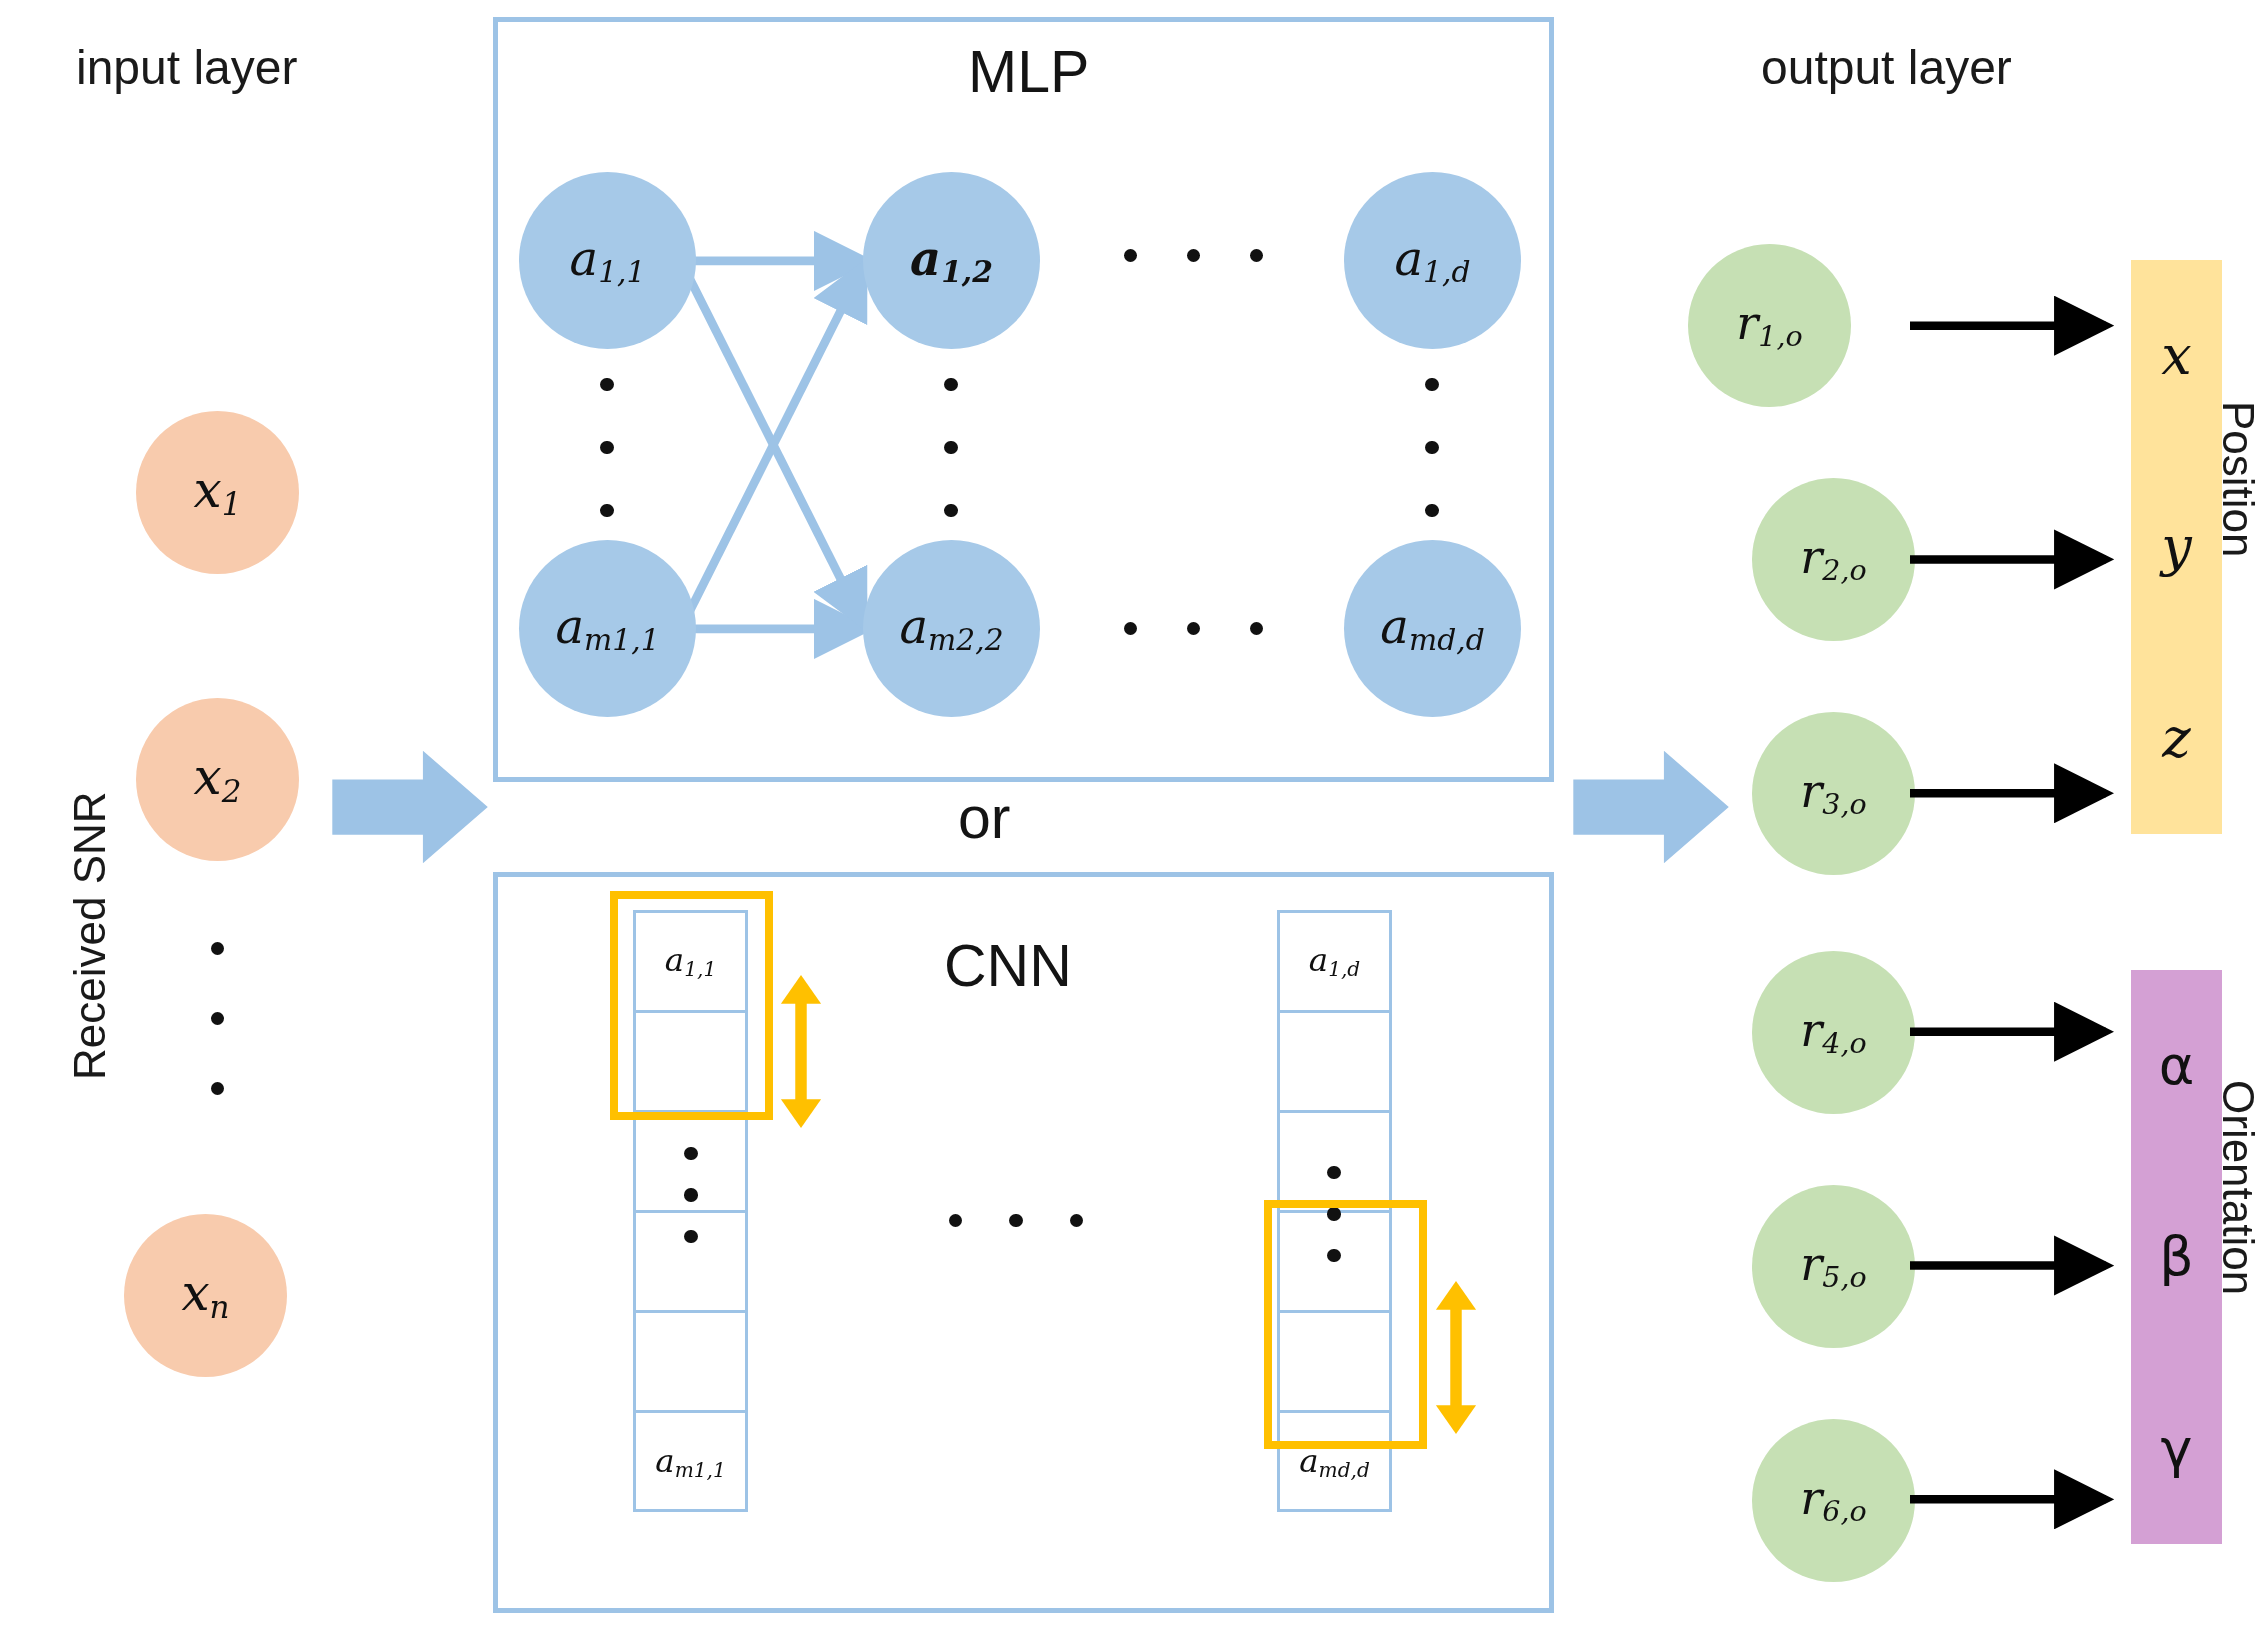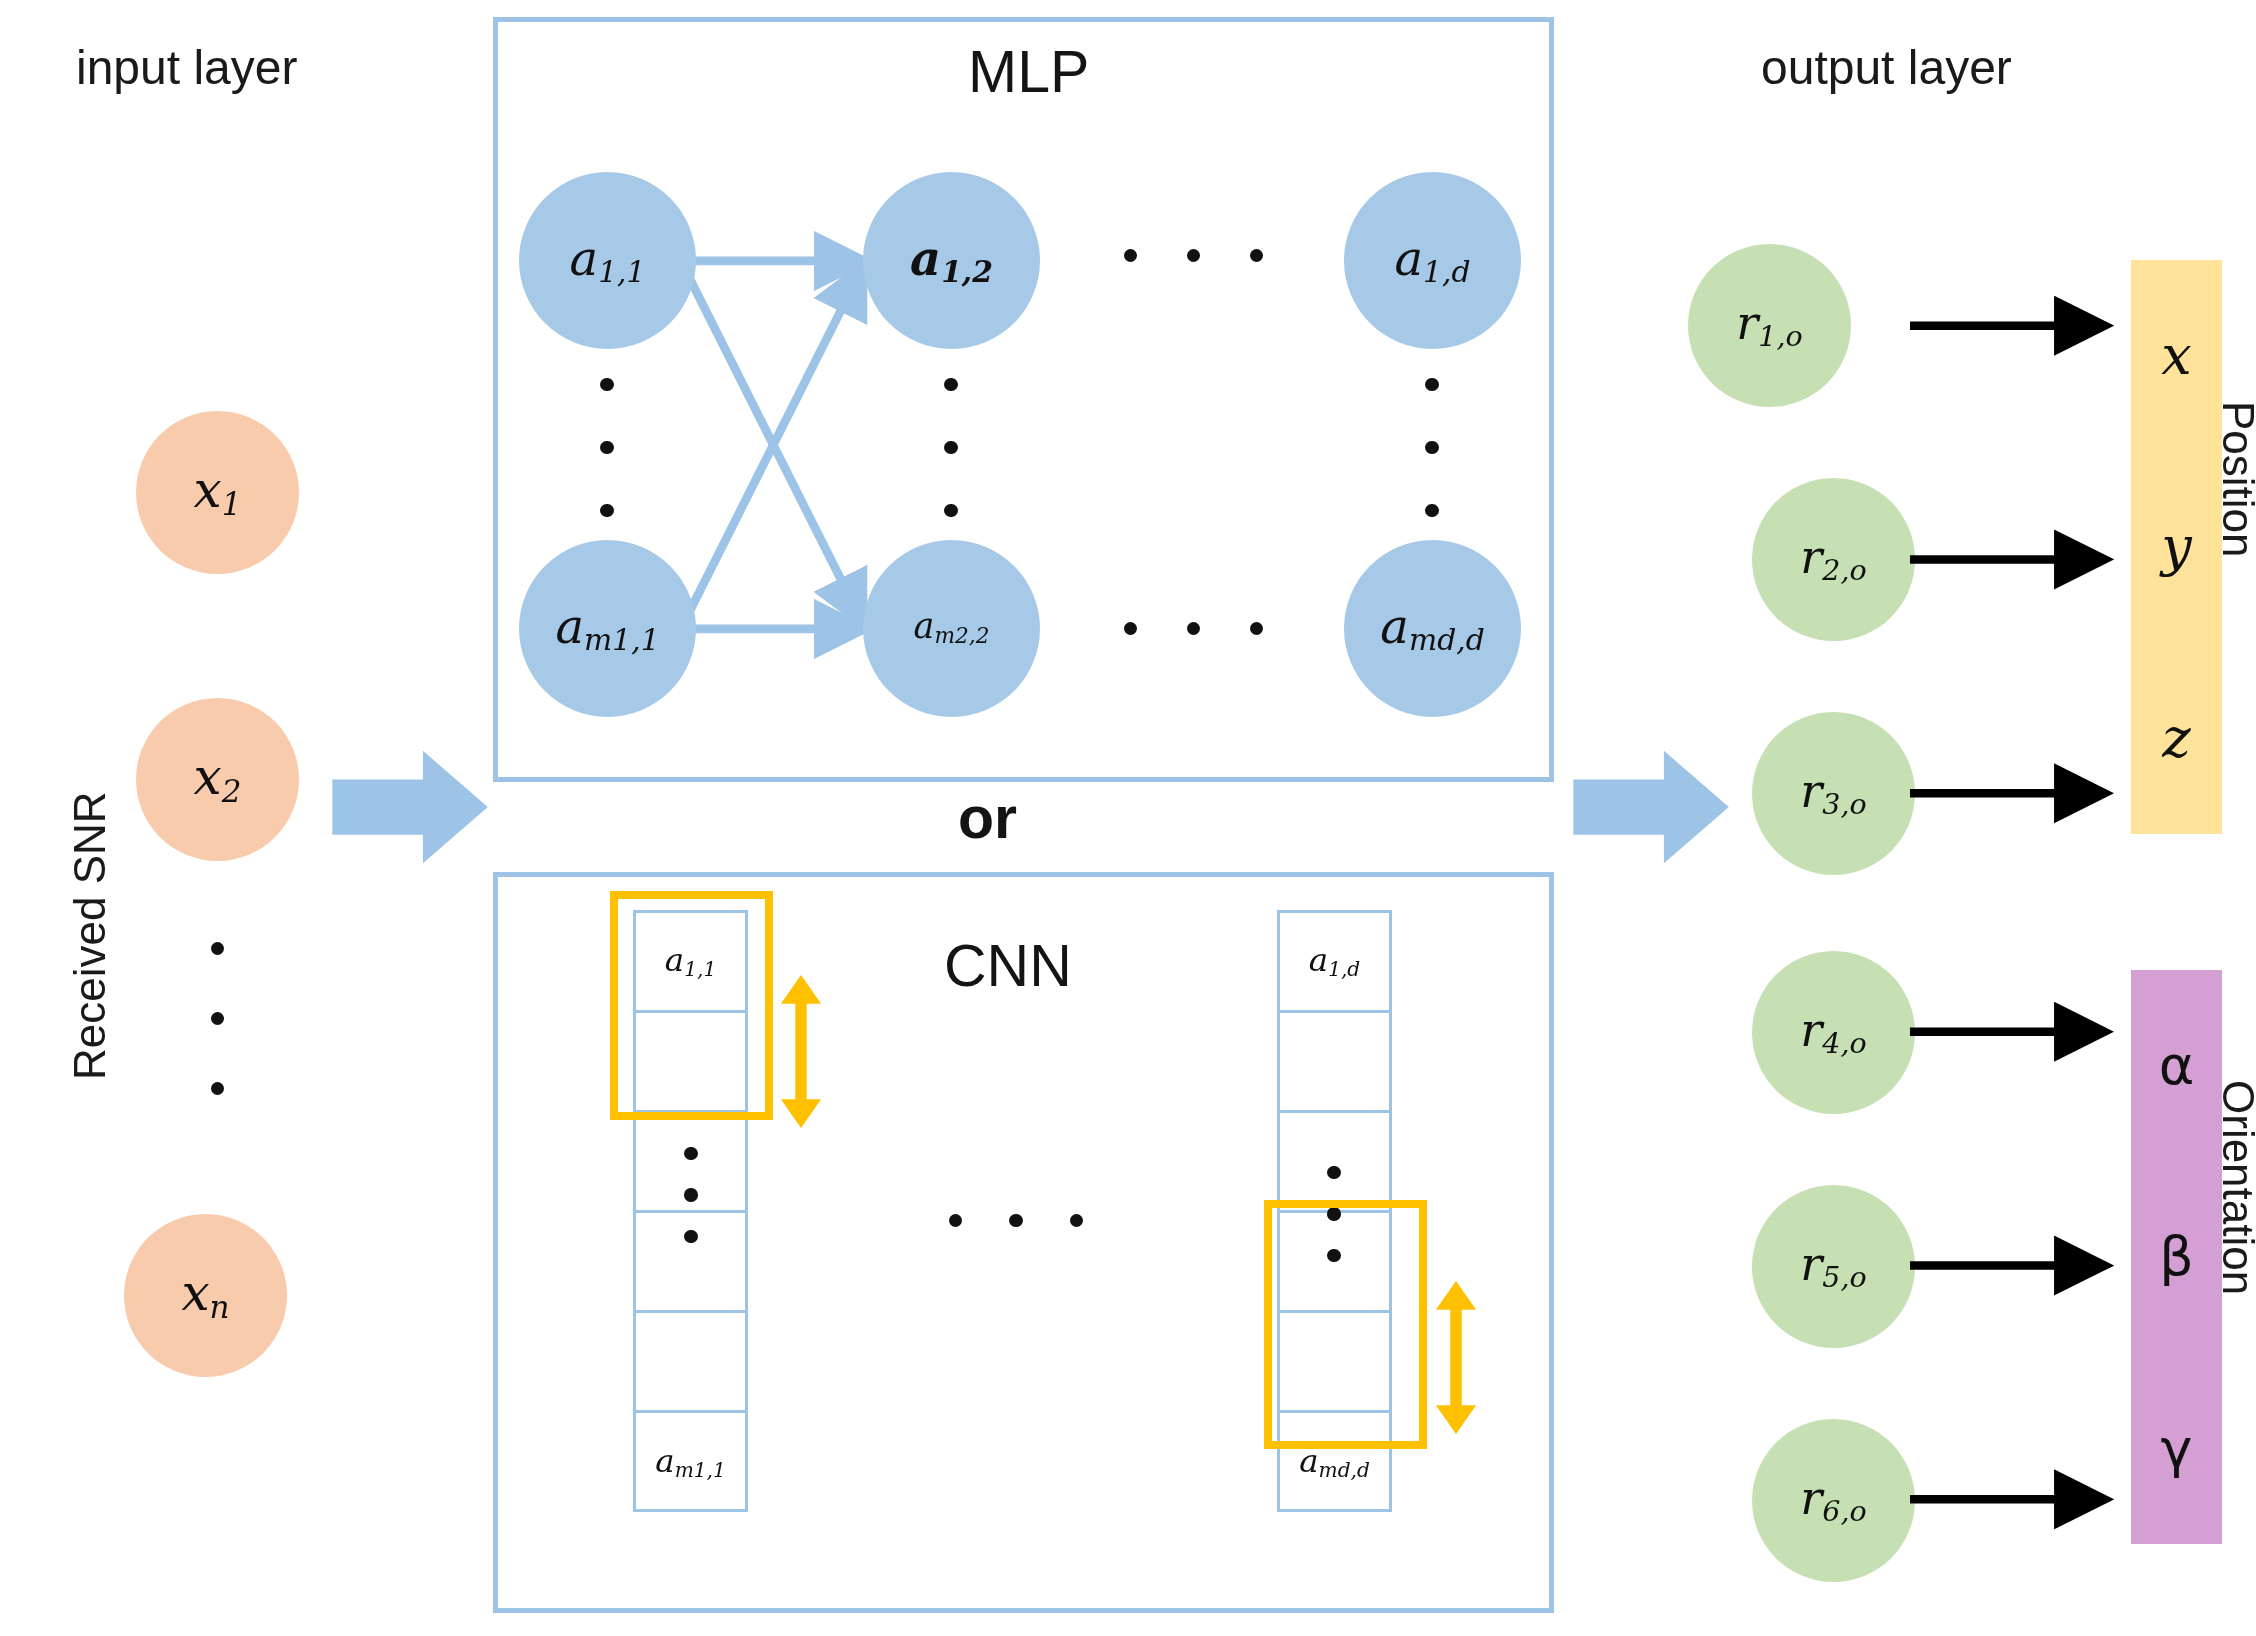--- a/index.html
+++ b/index.html
@@ -40,21 +40,20 @@
     font-family: "Liberation Sans", sans-serif;
     font-size: 59px;
     color: #141414;
     white-space: nowrap;
   }
   .ortext {
     font-family: "Liberation Sans", sans-serif;
     font-size: 59px;
     color: #141414;
     white-space: nowrap;
-    font-weight: bold;
   }
 
   
   .node {
     border-radius: 50%;
     display: flex;
     align-items: center;
     justify-content: center;
   }
   .node-in  { background: #f8cbad; }
@@ -233,21 +232,21 @@
     <span class="dot"></span>
   </div>
 
   <div class="abs node node-hid" style="left:483px; top:540px; width:177px; height:177px;">
     <span class="mathlbl" style="font-size:48px;">
       <span>a</span><sub>m1,1</sub>
     </span>
   </div>
 
   <div class="abs node node-hid" style="left:827px; top:540px; width:177px; height:177px;">
-    <span class="mathlbl" style="font-size:35px;">
+    <span class="mathlbl" style="font-size:48px;">
       <span>a</span><sub>m2,2</sub>
     </span>
   </div>
 
   <div class="abs doth" style="left:1088px; top:617px; width:139px; height:23px; justify-content:space-between;">
     <span class="dot"></span>
     <span class="dot"></span>
     <span class="dot"></span>
   </div>
 

